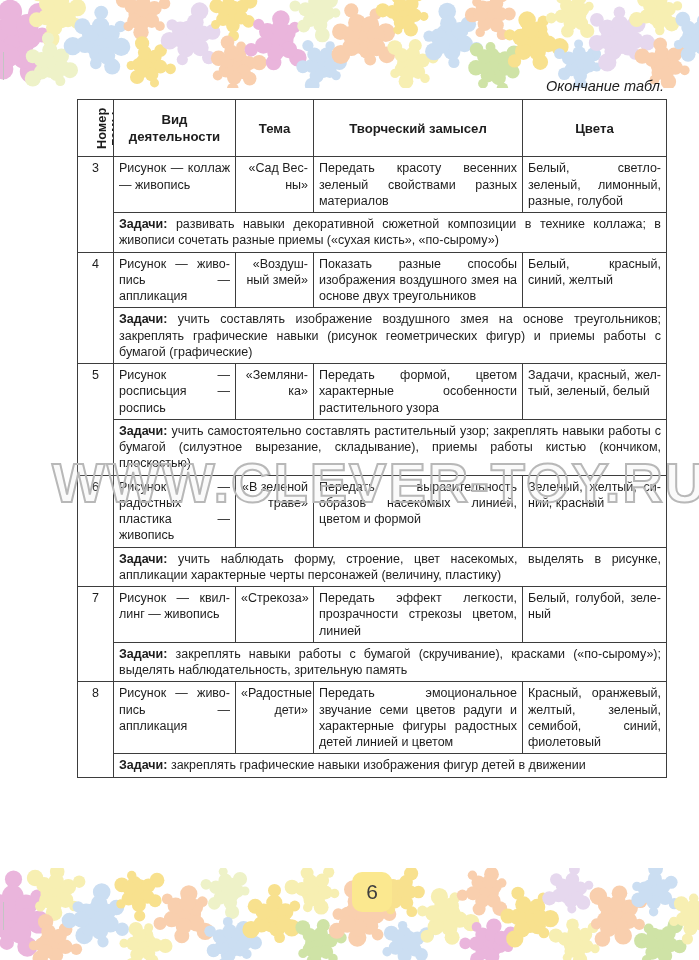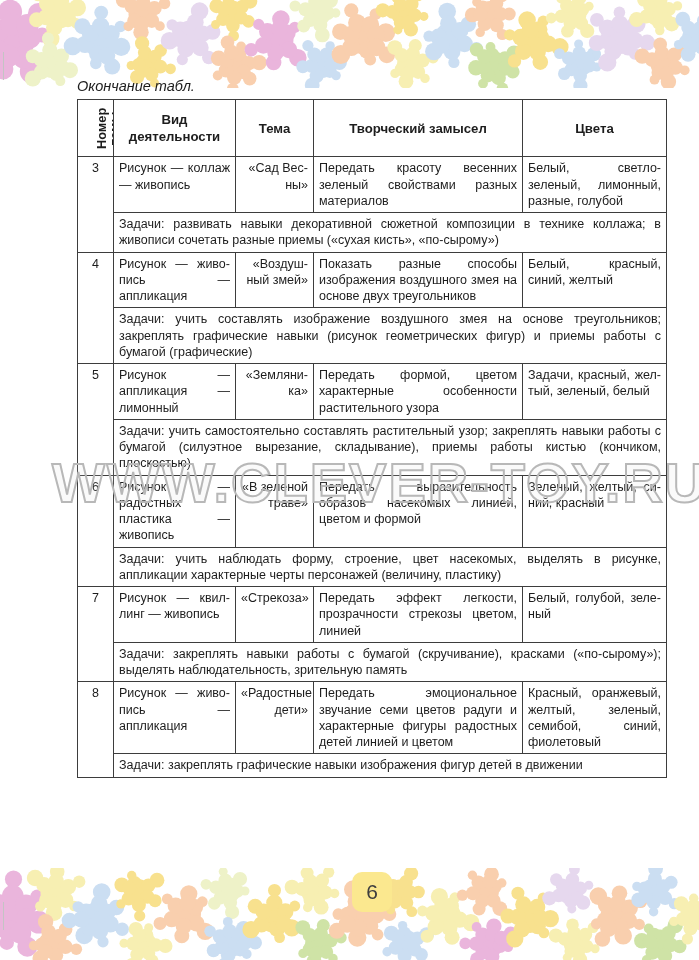--- a/index.html
+++ b/index.html
@@ -14,21 +14,21 @@
   .band-top{top:0;height:88px;}
   .band-bottom{bottom:0;height:92px;}
   
   .cropmark{position:absolute;left:3px;width:1px;background:#c4c4c4;}
   .cropmark.top{top:52px;height:28px;}
   .cropmark.bottom{top:902px;height:28px;}
 
   
   .content{position:absolute;left:77px;top:78px;width:589px;}
   .caption{
-    text-align:left;font-style:italic;font-size:14.5px;color:#1d1d1d;
+    text-align:right;font-style:italic;font-size:14.5px;color:#1d1d1d;
     margin:0 2px 4px 0;line-height:1.2;
   }
   table.main{
     border-collapse:collapse;width:589px;table-layout:fixed;
     border:1.5px solid #3d3d3d;
   }
   table.main td, table.main th{
     border:1px solid #3d3d3d;
     font-size:12.5px;line-height:1.3;
     padding:3px 5px;vertical-align:top;
@@ -42,21 +42,21 @@
     transform:rotate(-90deg);
     width:54px;margin:0 auto;
     font-weight:bold;font-size:12.8px;line-height:1.05;text-align:center;
     white-space:normal;
   }
   td.num{
     text-align:center;vertical-align:middle;font-size:13px;padding:0;
   }
   td.j{text-align:justify;}
   td.theme{text-align:right;margin-top:48px;}
-  td.tasks b{font-weight:normal;}
+  td.tasks b{font-weight:bold;}
   
   .watermark{
     position:absolute;left:52px;top:450px;width:660px;
     font-size:56px;font-weight:bold;letter-spacing:2px;white-space:nowrap;
     color:rgba(210,210,210,0.12);
     -webkit-text-stroke:2px rgba(178,178,178,0.55);
     pointer-events:none;
   }
   
   .page-badge{
@@ -889,21 +889,21 @@
         <td class="theme">«Воздуш­ный змей»</td>
         <td class="j">Показать разные способы изображе­ния воздушного змея на основе двух треугольников</td>
         <td class="j">Белый, красный, синий, желтый</td>
       </tr>
       <tr>
         <td class="tasks j" colspan="4"><b>Задачи:</b><span> учить составлять изображение воздушного змея на основе треугольников; закреплять графи­ческие навыки (рисунок геометрических фигур) и приемы работы с бумагой (графические)</span></td>
       </tr>
 
       <tr>
         <td class="num" rowspan="2">5</td>
-        <td class="j">Рисунок — апплика­ция — лимонный</td>
+        <td class="j">Рисунок — роспись­ция — роспись</td>
         <td class="theme">«Земляни­ка»</td>
         <td class="j">Передать формой, цветом характер­ные особенности растительного узора</td>
         <td class="j">Задачи, красный, жел­тый, зеленый, белый</td>
       </tr>
       <tr>
         <td class="tasks j" colspan="4"><b>Задачи:</b><span> учить самостоятельно составлять растительный узор; закреплять навыки работы с бумагой (силуэтное вырезание, складывание), приемы работы кистью (кончиком, плоскостью)</span></td>
       </tr>
 
       <tr>
         <td class="num" rowspan="2">6</td>

